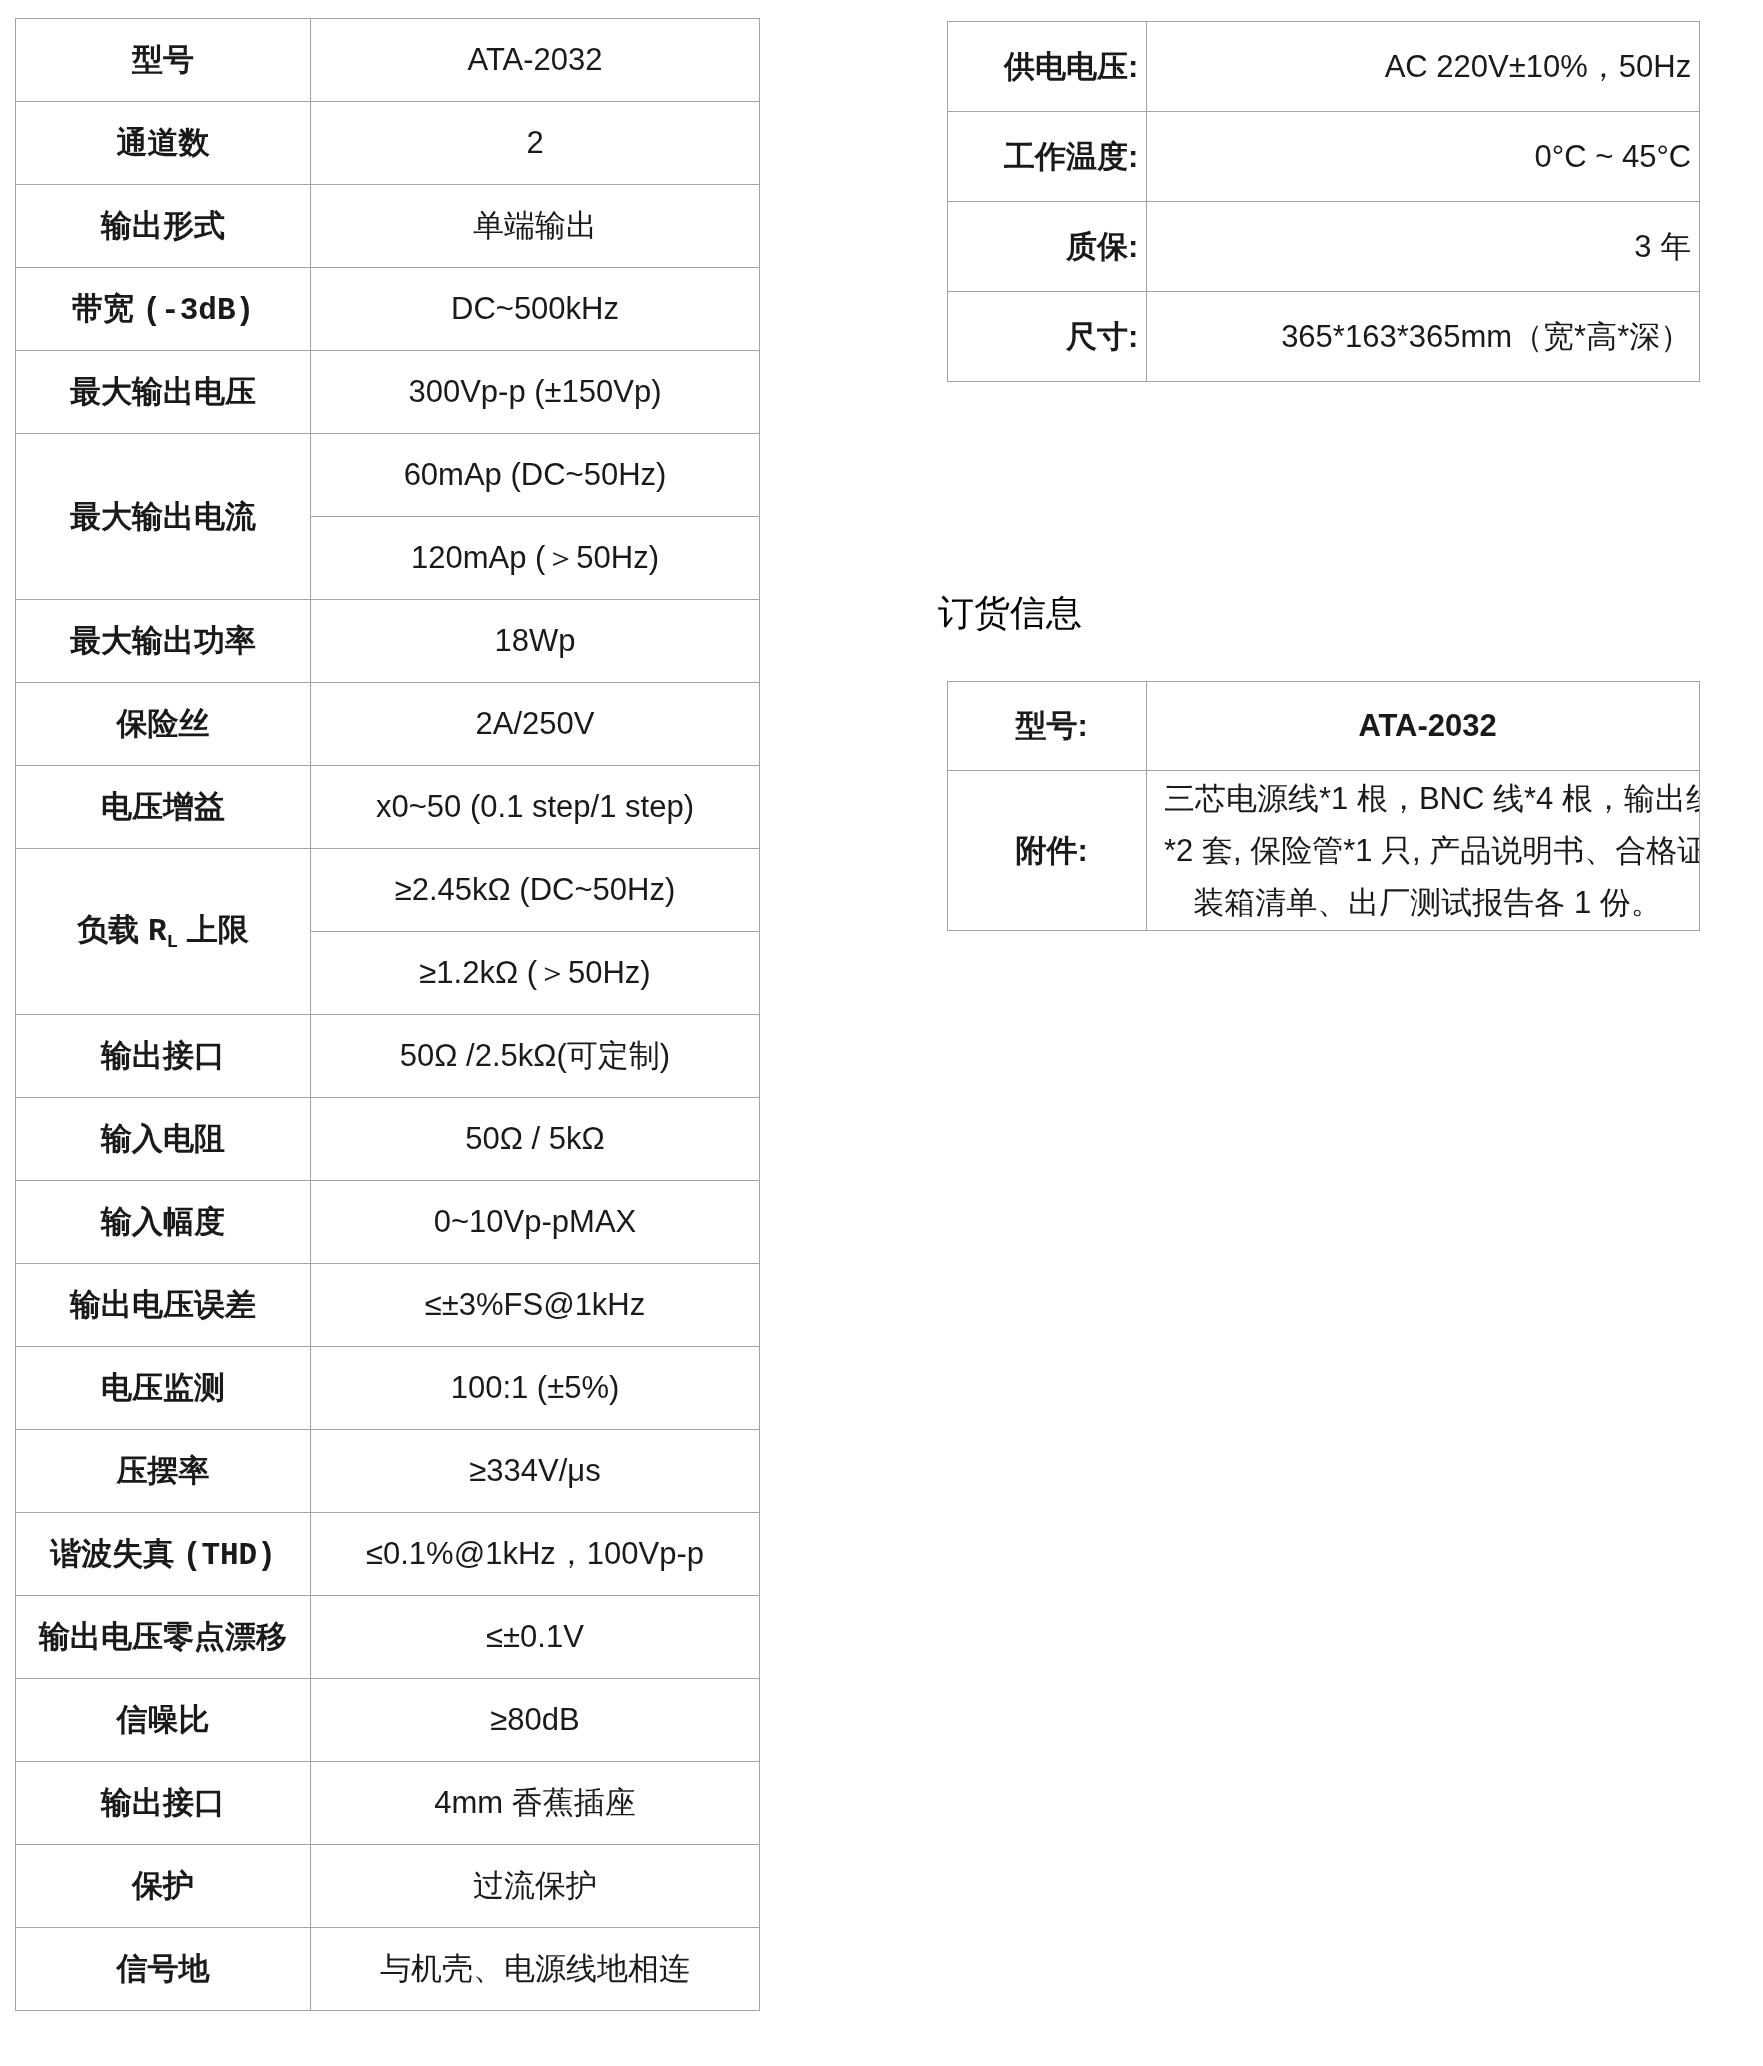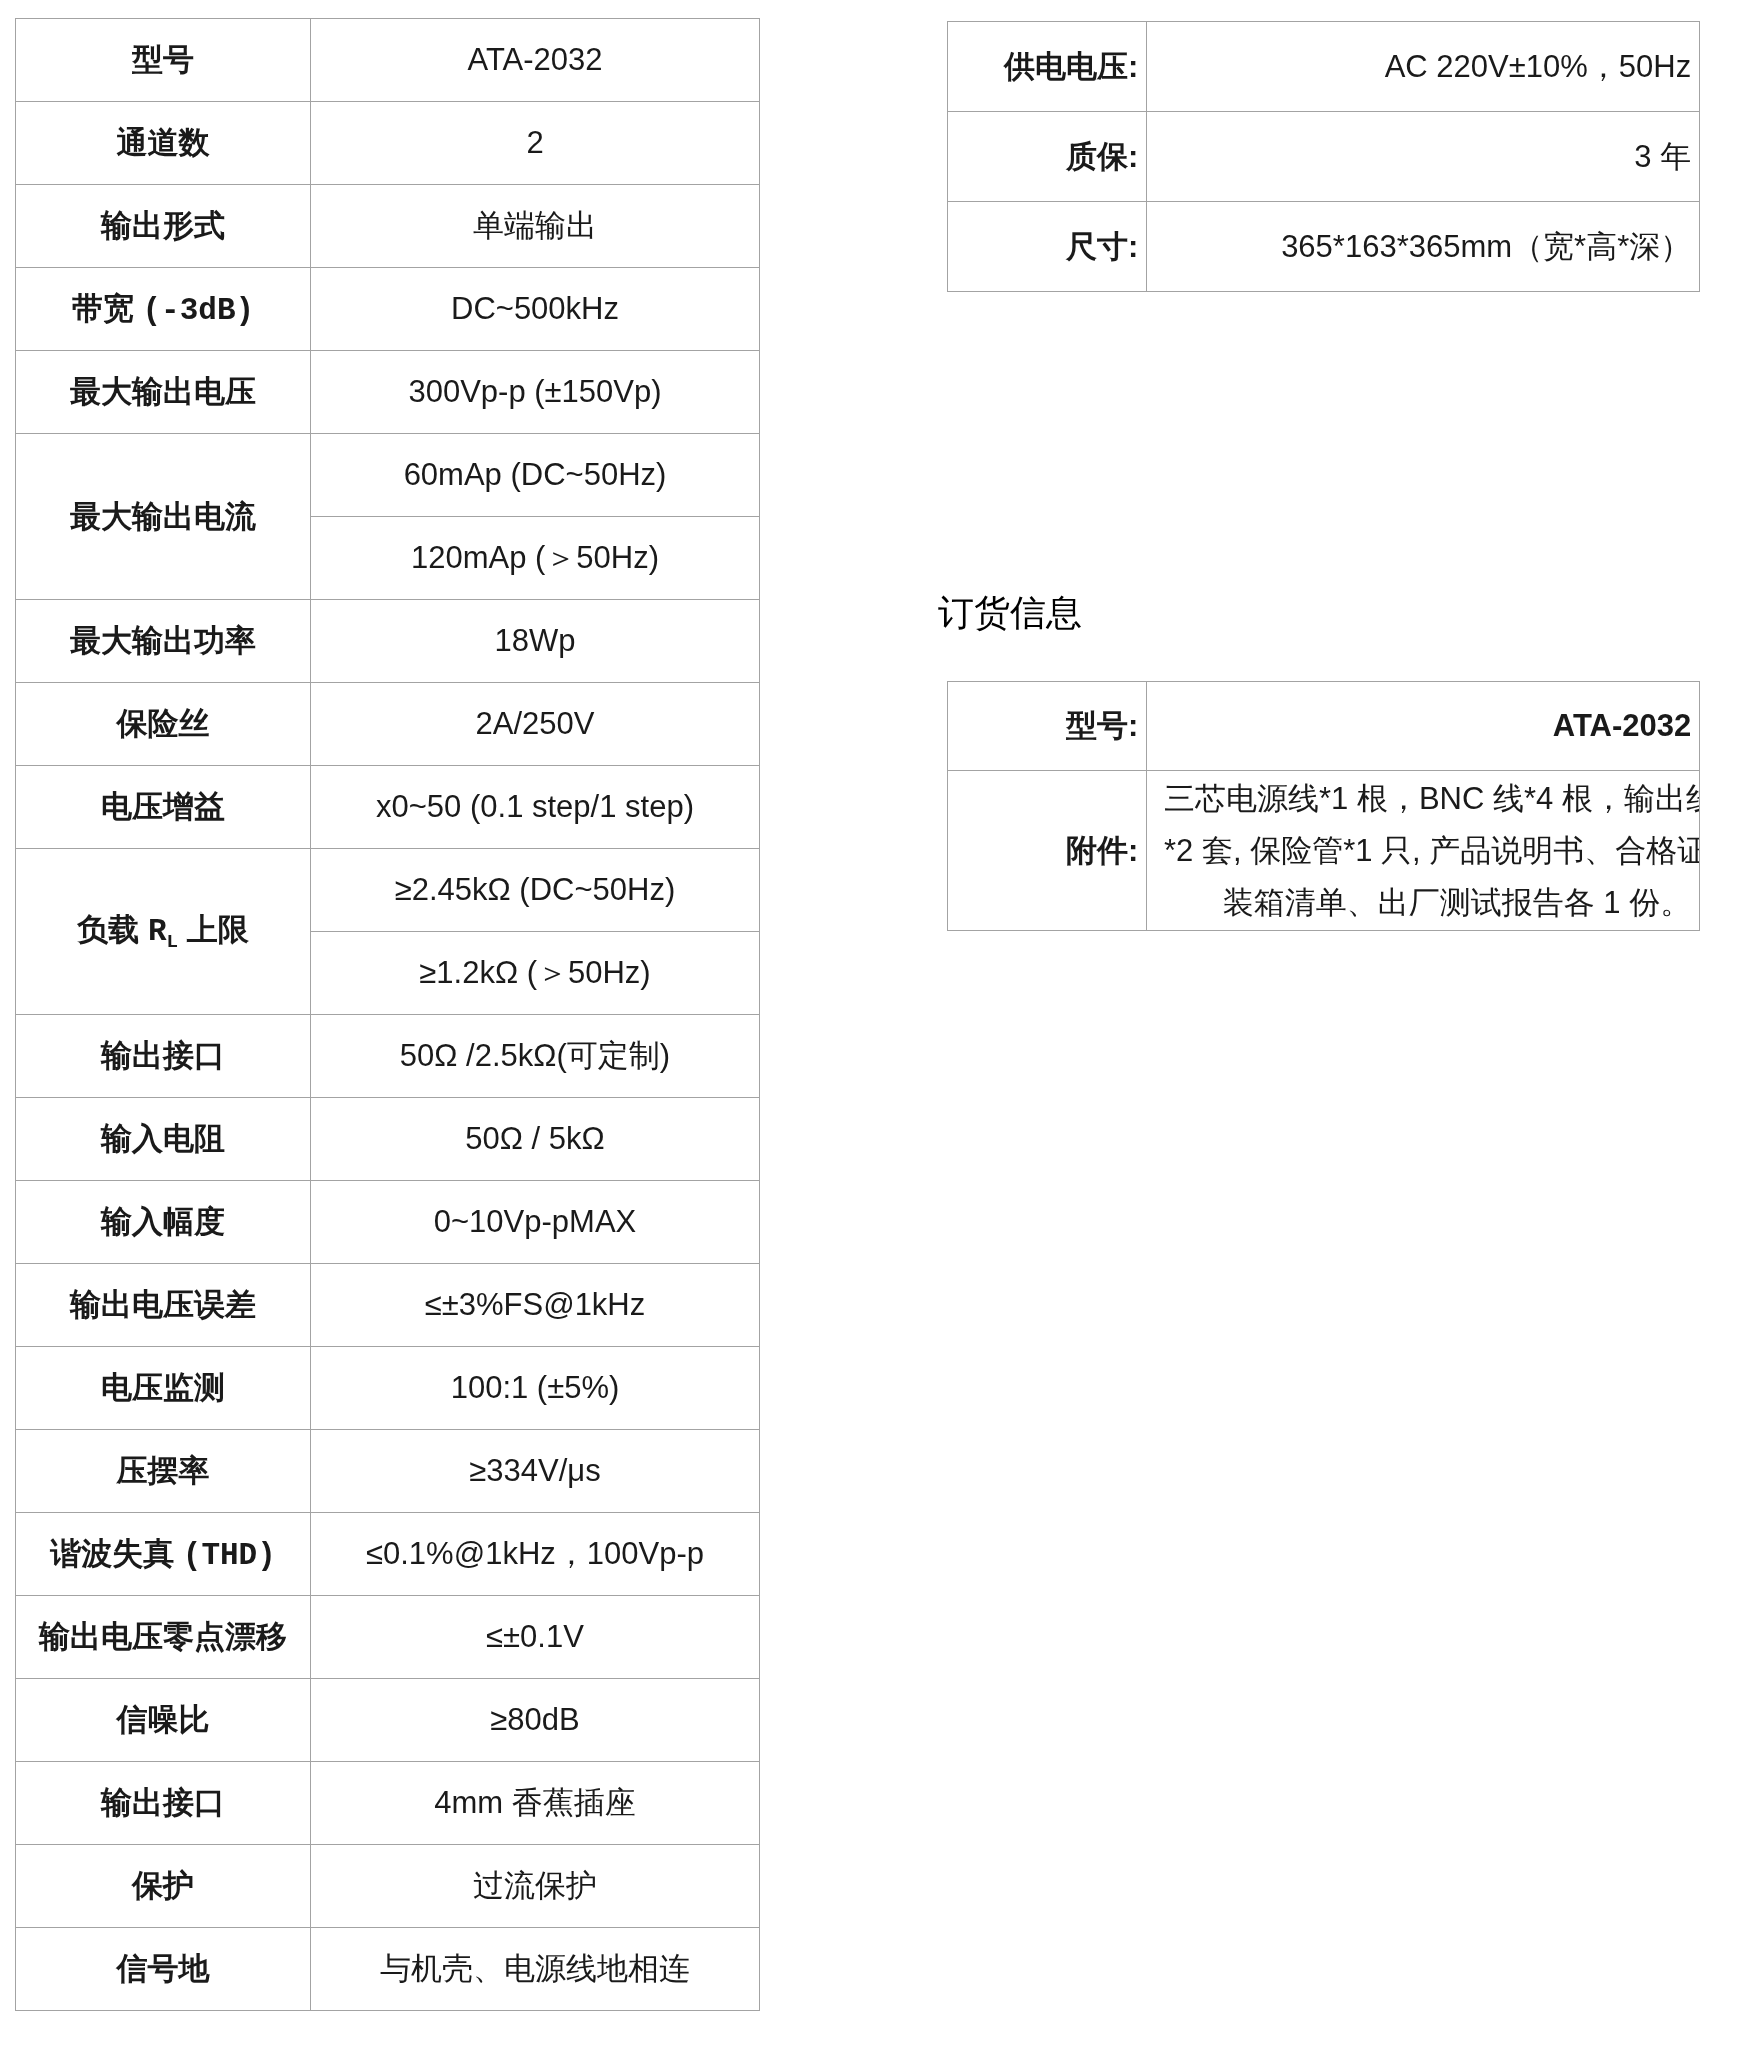--- a/index.html
+++ b/index.html
@@ -33,21 +33,21 @@
   .env td { text-align: right; padding-left: 17px; padding-right: 7.8px; }
 
   
   .order-heading {
     position: absolute; left: 938px; top: 595px;
     font-size: 36px; font-weight: 400; color: #000000; line-height: 1;
   }
 
   
   .order { position: absolute; left: 947px; top: 681px; width: 753px; }
-  .order td { text-align: right; padding-left: 17px; padding-right: 7.8px; }
+  .order td { text-align: center; padding-left: 17px; padding-right: 7.8px; }
   .order tr.r1 { height: 89px; }
   .order tr.r2 { height: 90px; }
   .order tr.r3 { height: 160px; }
   .order .bold { font-weight: 700; }
   .acc-line { line-height: 52px; white-space: nowrap; }
 </style>
 </head>
 <body>
 
 <table class="spec">
@@ -157,20 +157,24 @@
   <colgroup>
       <col style="width:199px">
       <col style="width:553px">
     </colgroup>
   <tbody>
       <tr>
     <td class="lbl">供电电压:</td>
     <td class="val">AC 220V±10%，50Hz</td>
   </tr>
   <tr>
+    <td class="lbl">工作温度:</td>
+    <td class="val">0°C ~ 45°C</td>
+  </tr>
+  <tr>
     <td class="lbl">质保:</td>
     <td class="val">3 年</td>
   </tr>
   <tr>
     <td class="lbl">尺寸:</td>
     <td class="val">365*163*365mm（宽*高*深）</td>
   </tr>
 </tbody>
   </table>
 

